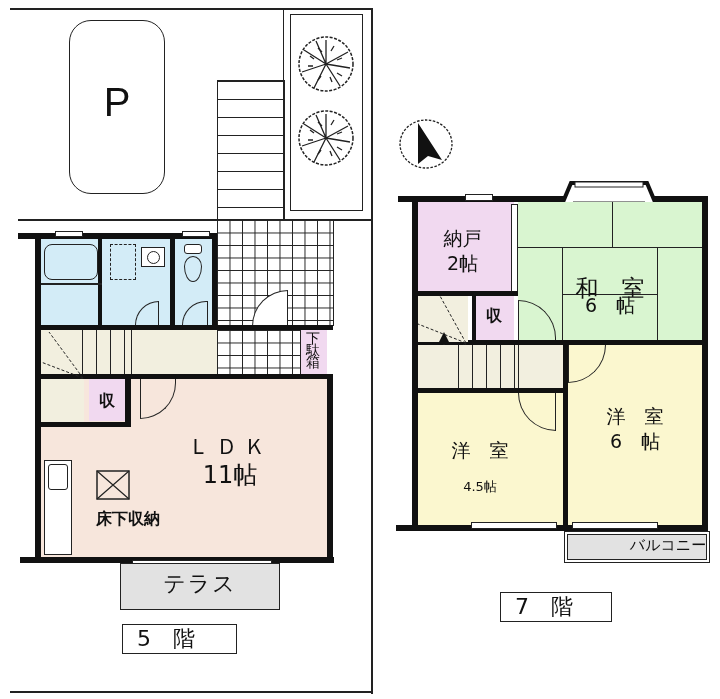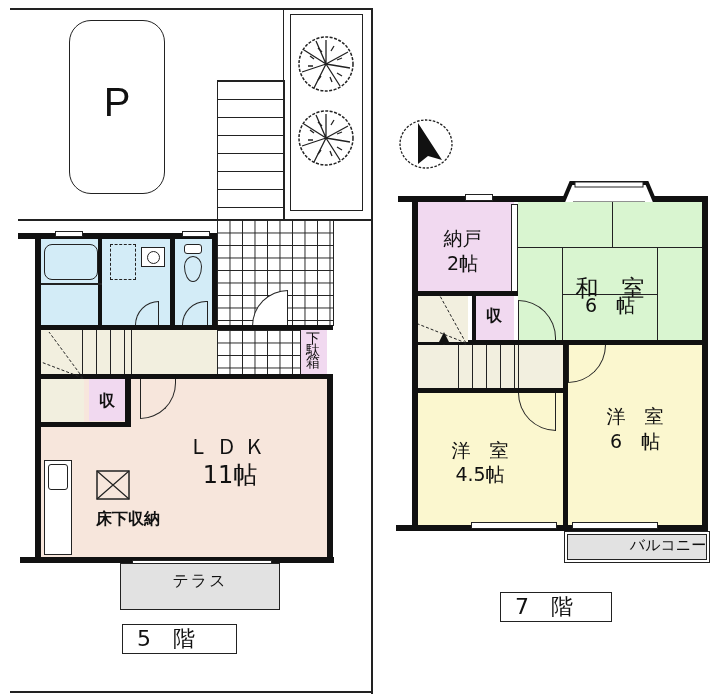--- a/index.html
+++ b/index.html
@@ -123,21 +123,21 @@
   <div class="abs" style="left:96px;top:470px;width:34px;height:30px;">
     <svg width="34" height="30" viewBox="0 0 34 30">
         <rect x="1" y="1" width="32" height="28" fill="none" stroke="#222" stroke-width="1.5"></rect>
         <path d="M1 1 L33 29 M33 1 L1 29" stroke="#222" stroke-width="1.2"></path>
       </svg>
   </div>
   <div class="lbl" style="left:78px;top:510px;width:100px;font-size:16px;font-weight:bold;">床下収納</div>
 
   <div class="win" style="left:132px;top:560px;width:140px;height:7px;"></div>
   <div class="room gray" style="left:120px;top:563px;width:160px;height:47px;border:1.5px solid #222;"></div>
-  <div class="lbl" style="left:120px;top:572px;width:160px;font-size:16px;letter-spacing:2px;">テラス</div>
+  <div class="lbl" style="left:120px;top:572px;width:160px;font-size:22px;letter-spacing:2px;">テラス</div>
 
   <div class="box-label" style="left:122px;top:624px;width:115px;height:30px;padding-left:14px;">5　階</div>
 </div>
 
 <div>
 
   <div class="abs" style="left:398px;top:118px;width:56px;height:52px;">
     <svg width="56" height="52" viewBox="0 0 56 52">
         <ellipse cx="28" cy="26" rx="26" ry="24" fill="#fff" stroke="#222" stroke-width="1.3" stroke-dasharray="2.5 1.5"></ellipse>
         <path d="M20 5 L20 46 L30 38 L44 42 Z" fill="#111"></path>
@@ -187,21 +187,21 @@
 
   <div class="room hall" style="left:418px;top:345px;width:100px;height:45px;"></div>
   <div class="stairs" style="left:458px;top:345px;width:60px;height:45px;"></div>
   <div class="room hall" style="left:518px;top:345px;width:48px;height:45px;border-left:1px solid #222;"></div>
   <div class="wall" style="left:412px;top:388px;width:154px;height:5px;"></div>
   <div class="wall" style="left:563px;top:345px;width:5px;height:186px;"></div>
 
   <div class="room yoshitsu" style="left:418px;top:393px;width:145px;height:132px;"></div>
   <div class="door" style="left:518px;top:393px;width:38px;height:38px;border-radius:0 0 0 38px;border-width:0 1.5px 1.5px 1.5px;"></div>
   <div class="lbl" style="left:440px;top:440px;width:80px;font-size:19px;">洋　室</div>
-  <div class="lbl" style="left:440px;top:464px;width:80px;font-size:19px;">4.5帖</div>
+  <div class="lbl" style="left:440px;top:480px;width:80px;font-size:13px;">4.5帖</div>
   <div class="win" style="left:471px;top:522px;width:86px;height:7px;"></div>
 
   <div class="room yoshitsu" style="left:568px;top:345px;width:134px;height:180px;"></div>
   <div class="door" style="left:568px;top:345px;width:38px;height:38px;border-radius:0 0 38px 0;border-width:0 1.5px 1.5px 1.5px;"></div>
   <div class="lbl" style="left:590px;top:406px;width:90px;font-size:19px;">洋　室</div>
   <div class="lbl" style="left:590px;top:431px;width:90px;font-size:19px;">6　帖</div>
   <div class="win" style="left:572px;top:522px;width:86px;height:7px;"></div>
 
   <div class="room gray" style="left:564px;top:531px;width:146px;height:32px;border:1.5px solid #222;box-shadow:inset 0 0 0 2px #fff, inset 0 0 0 3px #222;"></div>
   <div class="lbl" style="left:595px;top:537px;width:146px;font-size:15px;">バルコニー</div>

